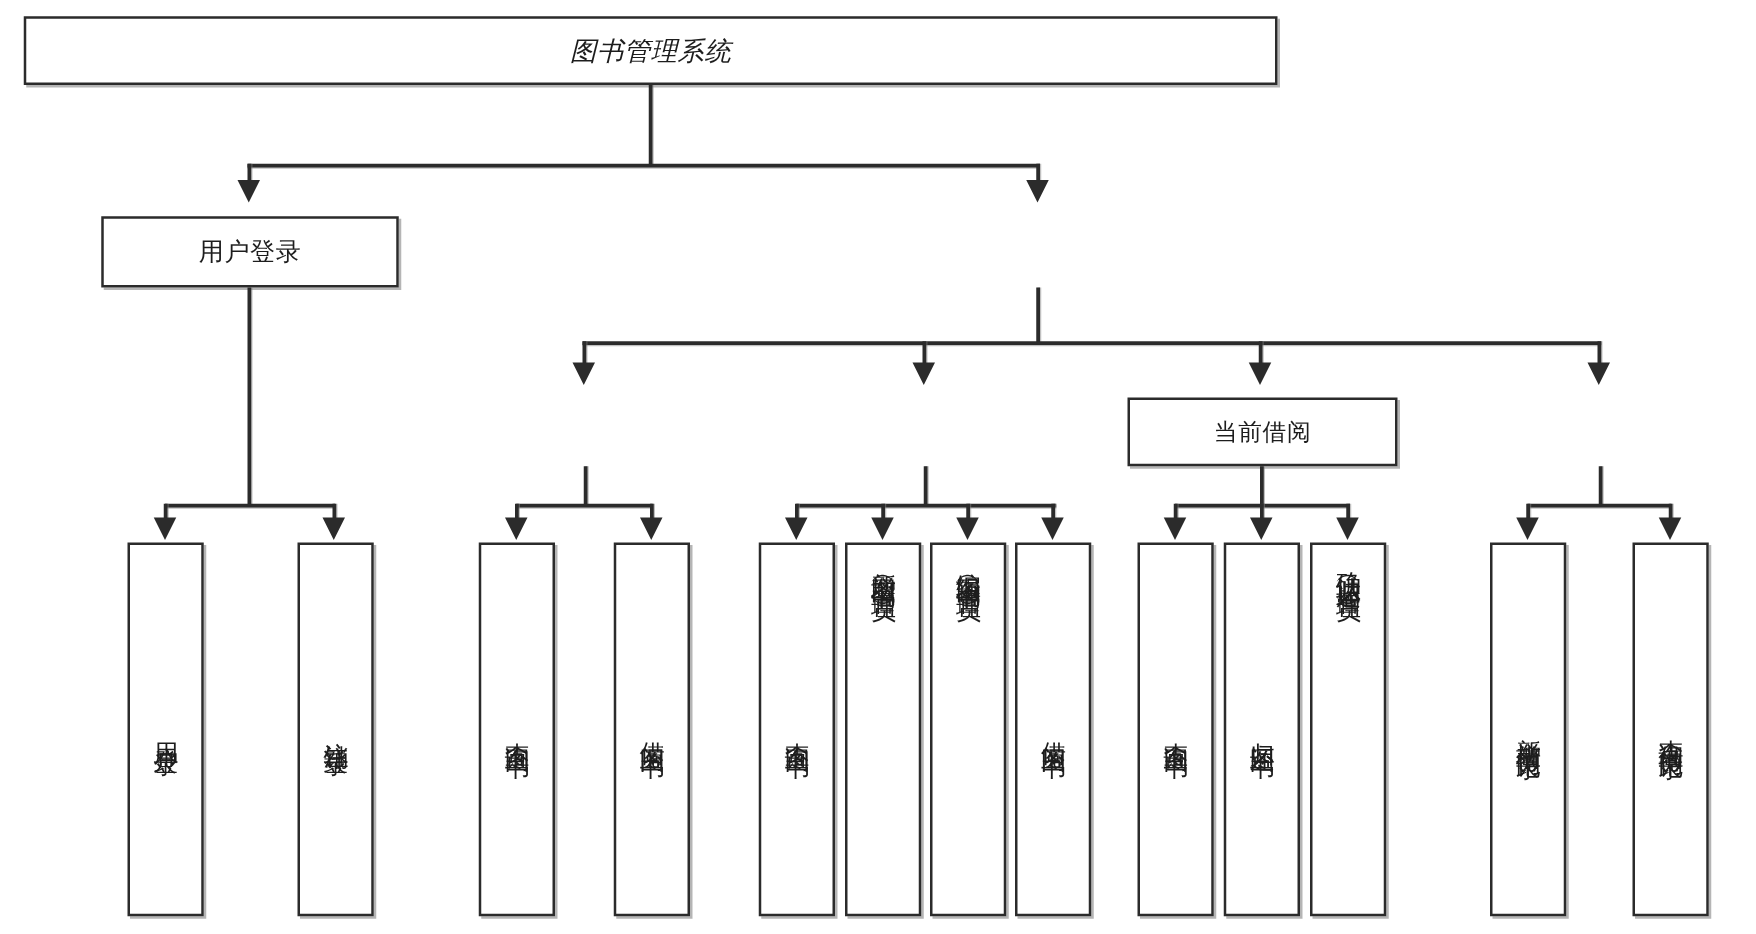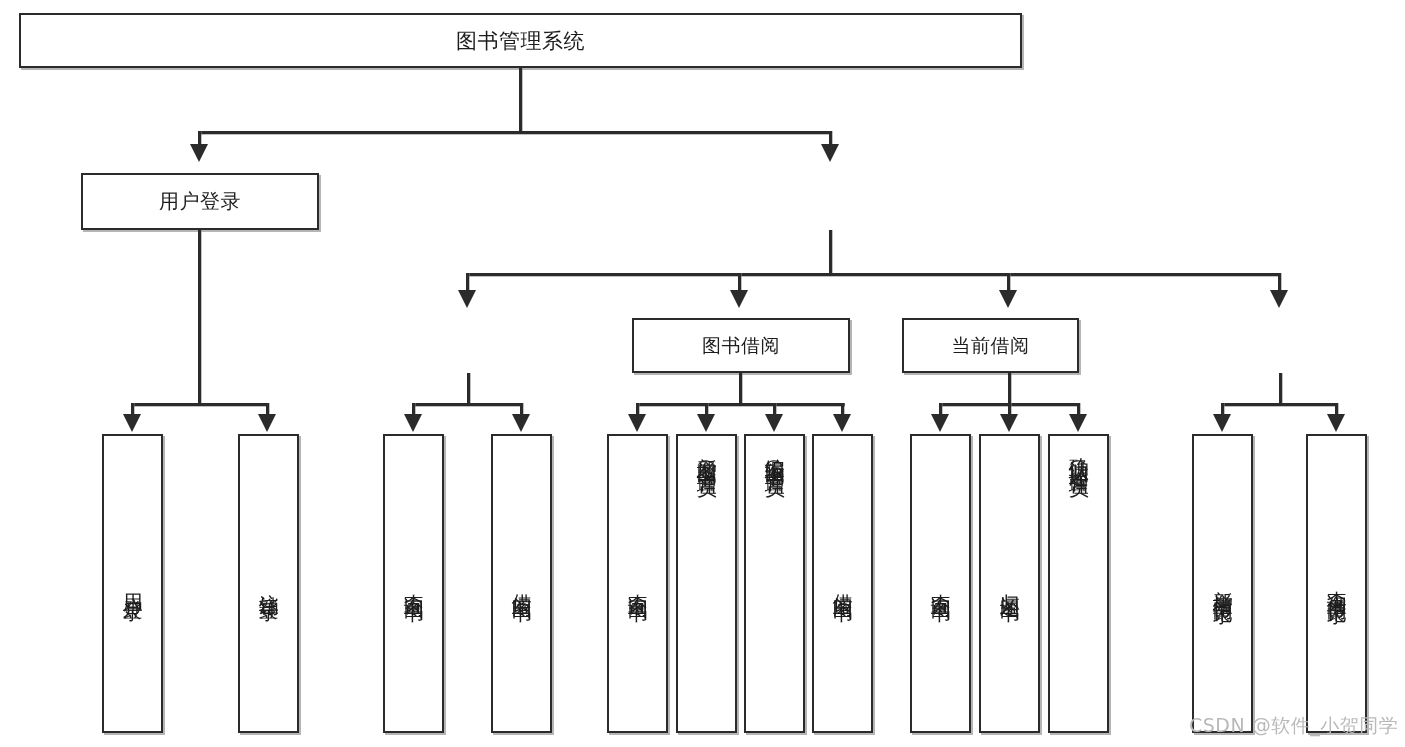--- a/index.html
+++ b/index.html
@@ -80,21 +80,21 @@
     font-size: 19px;
     white-space: nowrap;
     letter-spacing: 0.5px;
   }
 </style>
 </head>
 <body>
 
 <div id="canvas">
 
-  <div class="node root" style="left:19px; top:13px; width:1003px; height:55px;">
+  <div class="node root" style="left:19px; top:13px; width:1003px; height:55px;font-style:italic;">
     <span>图书管理系统</span>
   </div>
 
   <div class="vline" style="left:519px; top:68px; height:65px;"></div>
 
   <div class="hline" style="left:198px; top:131px; width:634px;"></div>
 
   <div class="vline" style="left:198px; top:131px; height:14px;"></div>
   <div class="arrow" style="left:190px; top:144px;"></div>
 
@@ -117,24 +117,21 @@
   <div class="hline" style="left:466px; top:273px; width:815px;"></div>
   <div class="vline" style="left:466px; top:273px; height:18px;"></div>
   <div class="arrow" style="left:458px; top:290px;"></div>
   <div class="vline" style="left:738px; top:273px; height:18px;"></div>
   <div class="arrow" style="left:730px; top:290px;"></div>
   <div class="vline" style="left:1007px; top:273px; height:18px;"></div>
   <div class="arrow" style="left:999px; top:290px;"></div>
   <div class="vline" style="left:1278px; top:273px; height:18px;"></div>
   <div class="arrow" style="left:1270px; top:290px;"></div>
 
-  <div class="node lvl2" style="left:632px; top:318px; width:218px; height:55px;">
-    <span>图书借阅</span>
-  </div>
-  <div class="node lvl2" style="left:902px; top:318px; width:177px; height:55px;justify-content:center;">
+  <div class="node lvl2" style="left:902px; top:318px; width:216px; height:55px;justify-content:center;">
     <span>当前借阅</span>
   </div>
 
   <div class="vline" style="left:467px; top:373px; height:32px;"></div>
   <div class="hline" style="left:413px; top:403px; width:109px;"></div>
   <div class="vline" style="left:412px; top:403px; height:12px;"></div>
   <div class="arrow" style="left:404px; top:414px;"></div>
   <div class="vline" style="left:520px; top:403px; height:12px;"></div>
   <div class="arrow" style="left:512px; top:414px;"></div>
 
@@ -202,15 +199,14 @@
     <span>确认归还（管理员）</span>
   </div>
 
   <div class="node leaf" style="left:1192px; top:434px; width:61px; height:299px;">
     <span>新增借阅记录</span>
   </div>
   <div class="node leaf" style="left:1306px; top:434px; width:61px; height:299px;">
     <span>查询借阅记录</span>
   </div>
 
-  <div class="watermark" style="left:1189px; top:713px;">CSDN @软件_小贺同学</div>
 
 </div>
 
 </body></html>

